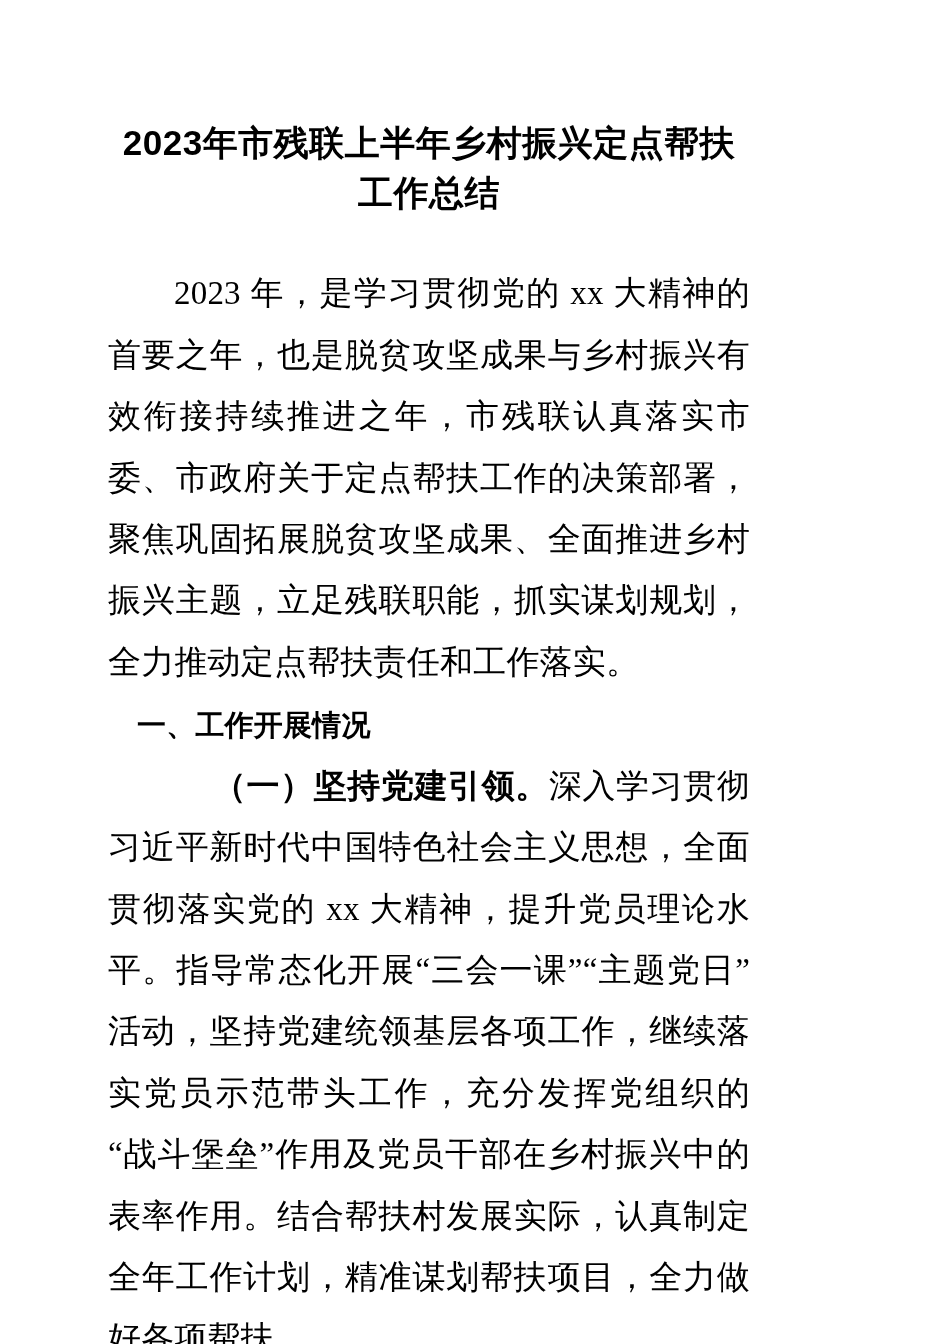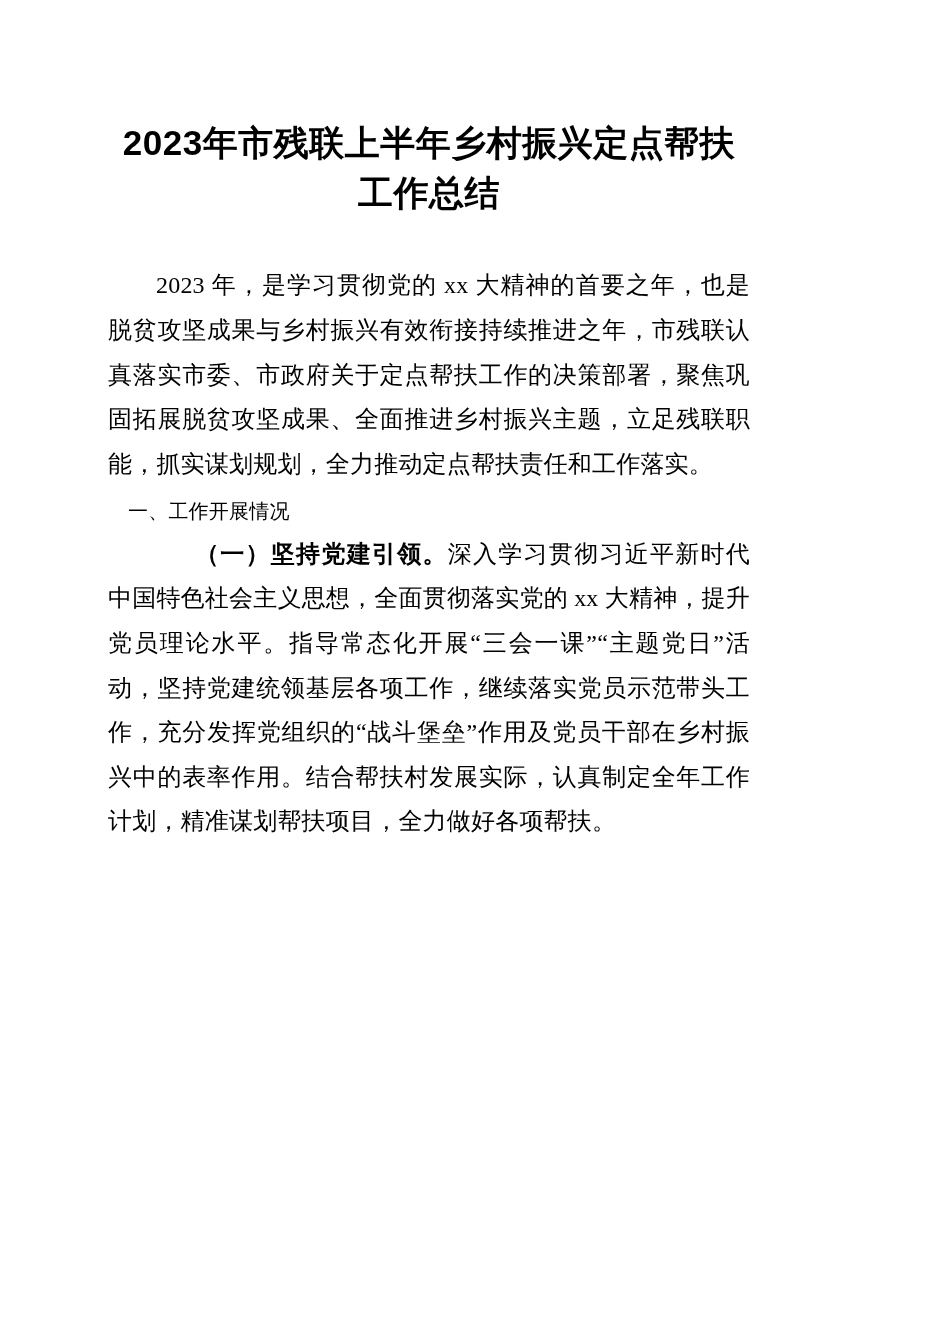--- a/index.html
+++ b/index.html
@@ -26,32 +26,32 @@
     font-weight: bold;
     font-size: 35px;
     line-height: 1.42;
     text-align: center;
     letter-spacing: 0.5px;
     margin: 0 0 46px 0;
     padding: 0 8px;
     color: #000;
   }
   .para {
-    font-size: 24px;
+    font-size: 33px;
     line-height: 1.86;
     text-align: justify;
     text-justify: inter-ideograph;
     margin: 0 0 3px 0;
     text-indent: 2em;
     letter-spacing: 0.2px;
   }
   .heading {
     font-family: "Liberation Sans", "DejaVu Sans", sans-serif;
-    font-weight: normal;
-    font-size: 20px;
+    font-weight: bold;
+    font-size: 29px;
     line-height: 1.86;
     margin: 6px 0 2px 0;
     text-indent: 1em;
     letter-spacing: 0.2px;
   }
   .sub-lead {
     font-family: "Liberation Sans", "DejaVu Sans", sans-serif;
     font-weight: bold;
     margin-left: 39px;
   }

